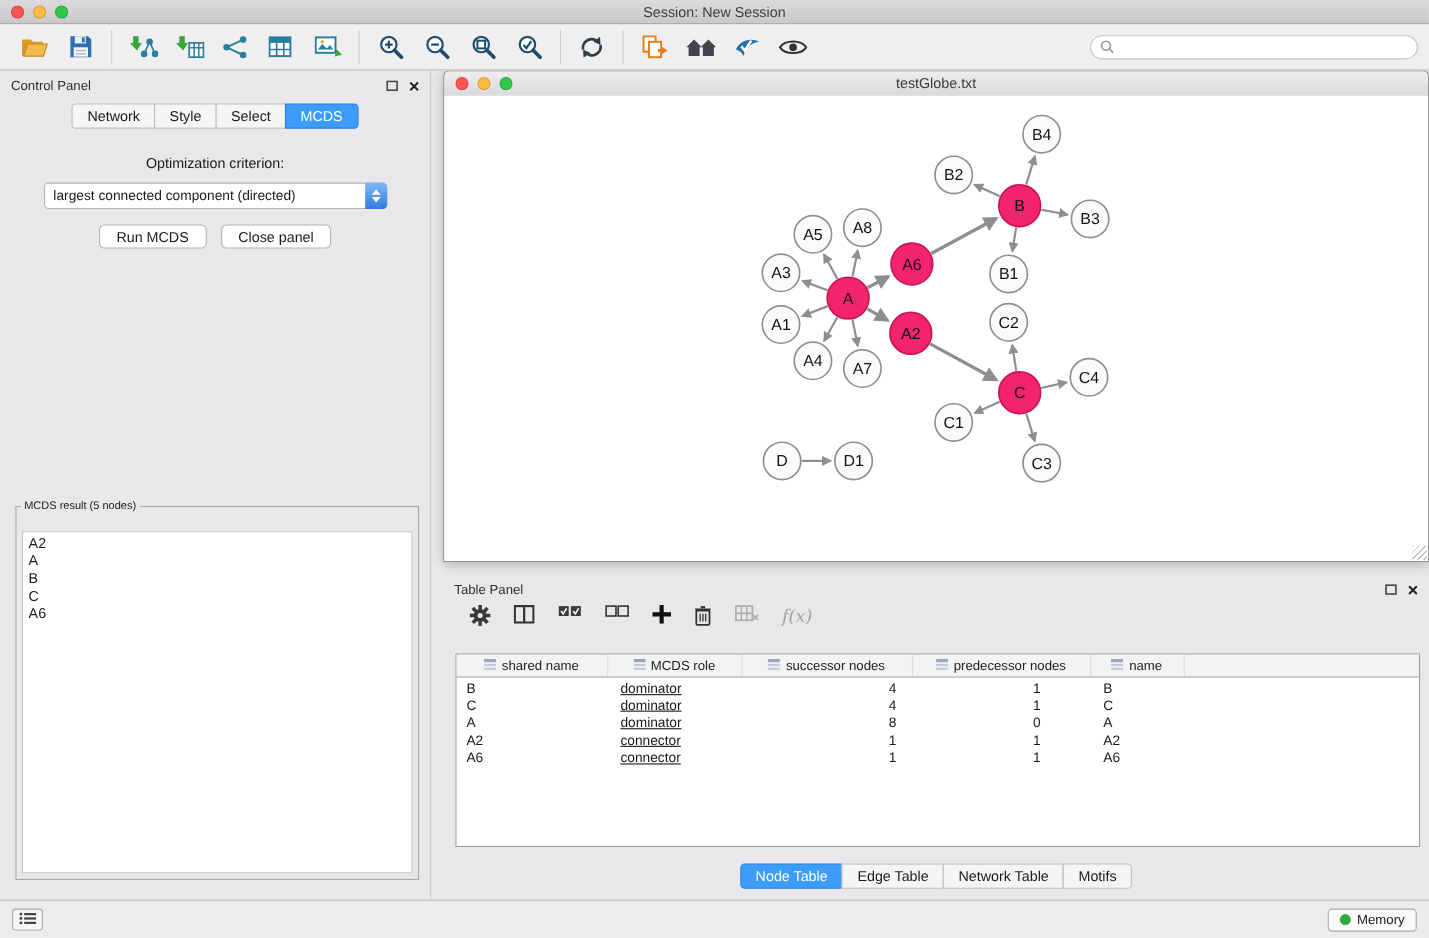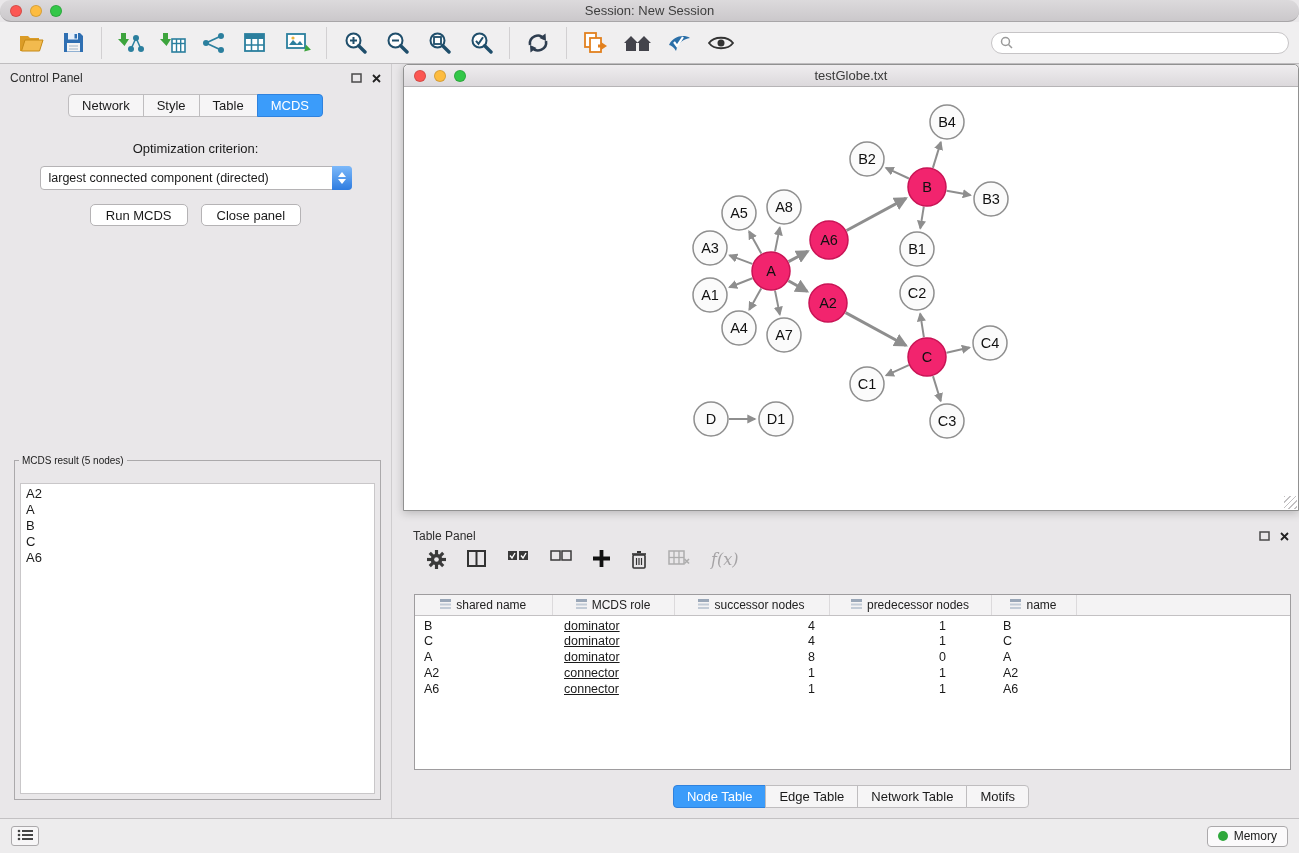--- a/index.html
+++ b/index.html
@@ -1,20 +1,20 @@
 <!DOCTYPE html>
 <html><head>
 <meta charset="utf-8">
 <style>
   * { margin:0; padding:0; box-sizing:border-box; }
   html,body { width:1299px; height:853px; }
   body { font-family:"Liberation Sans","DejaVu Sans",sans-serif; background:#E9E7E9; position:relative; overflow:hidden; font-size:13px; color:#1A1A1A; }
 
   
-  .titlebar { position:absolute; left:0; top:0; width:100%; height:22px; background:linear-gradient(#DCDADC,#CBC8CB); border-bottom:1px solid #A8A6A8; z-index:30;border-radius:11px; }
+  .titlebar { position:absolute; left:0; top:0; width:100%; height:22px; background:linear-gradient(#DCDADC,#CBC8CB); border-bottom:1px solid #A8A6A8; z-index:30; }
   .traffic { position:absolute; left:10px; top:5px; display:flex; gap:8px; z-index:2; }
   .light { width:12px; height:12px; border-radius:50%; border:1px solid rgba(0,0,0,0.15); }
   .light.red{background:#FC5753;} .light.yellow{background:#FDBC40;} .light.green{background:#33C748;}
   .titlebar .tb-title { position:absolute; width:100%; text-align:center; line-height:22px; font-size:13px; color:#3E3E3E; }
 
   
   .toolbar { position:absolute; left:0; top:22px; width:100%; height:42px; background:#F0EFF0; border-bottom:1px solid #BFBDBF; display:flex; align-items:center; padding:0 10px; z-index:25; }
   .tbtn { width:42px; height:36px; display:flex; align-items:center; justify-content:center; border-radius:4px; flex:0 0 auto; }
   .tsep { width:1px; height:32px; background:#D2D0D2; margin:0 7px; flex:0 0 auto; }
   .search-box { margin-left:auto; width:298px; height:22px; background:#FFF; border:1px solid #C6C4C6; border-radius:12px; display:flex; align-items:center; padding:0 8px; gap:5px; }
@@ -271,21 +271,21 @@
       <span class="icon-btn">
         <svg width="9" height="9" viewBox="0 0 9 9">
             <path d="M1 1 L8 8 M8 1 L1 8" stroke="#222" stroke-width="1.8"></path>
           </svg>
       </span>
     </span>
   </div>
   <div class="cp-tabs">
     <div class="tab">Network</div>
     <div class="tab">Style</div>
-    <div class="tab">Table</div>
+    <div class="tab">Select</div>
     <div class="tab active">MCDS</div>
   </div>
   <div class="opt-label">Optimization criterion:</div>
   <div class="combo">
     <span class="combo-text">largest connected component (directed)</span>
     <span class="combo-stepper">
         <span class="arr-up"></span>
         <span class="arr-down"></span>
       </span>
   </div>

